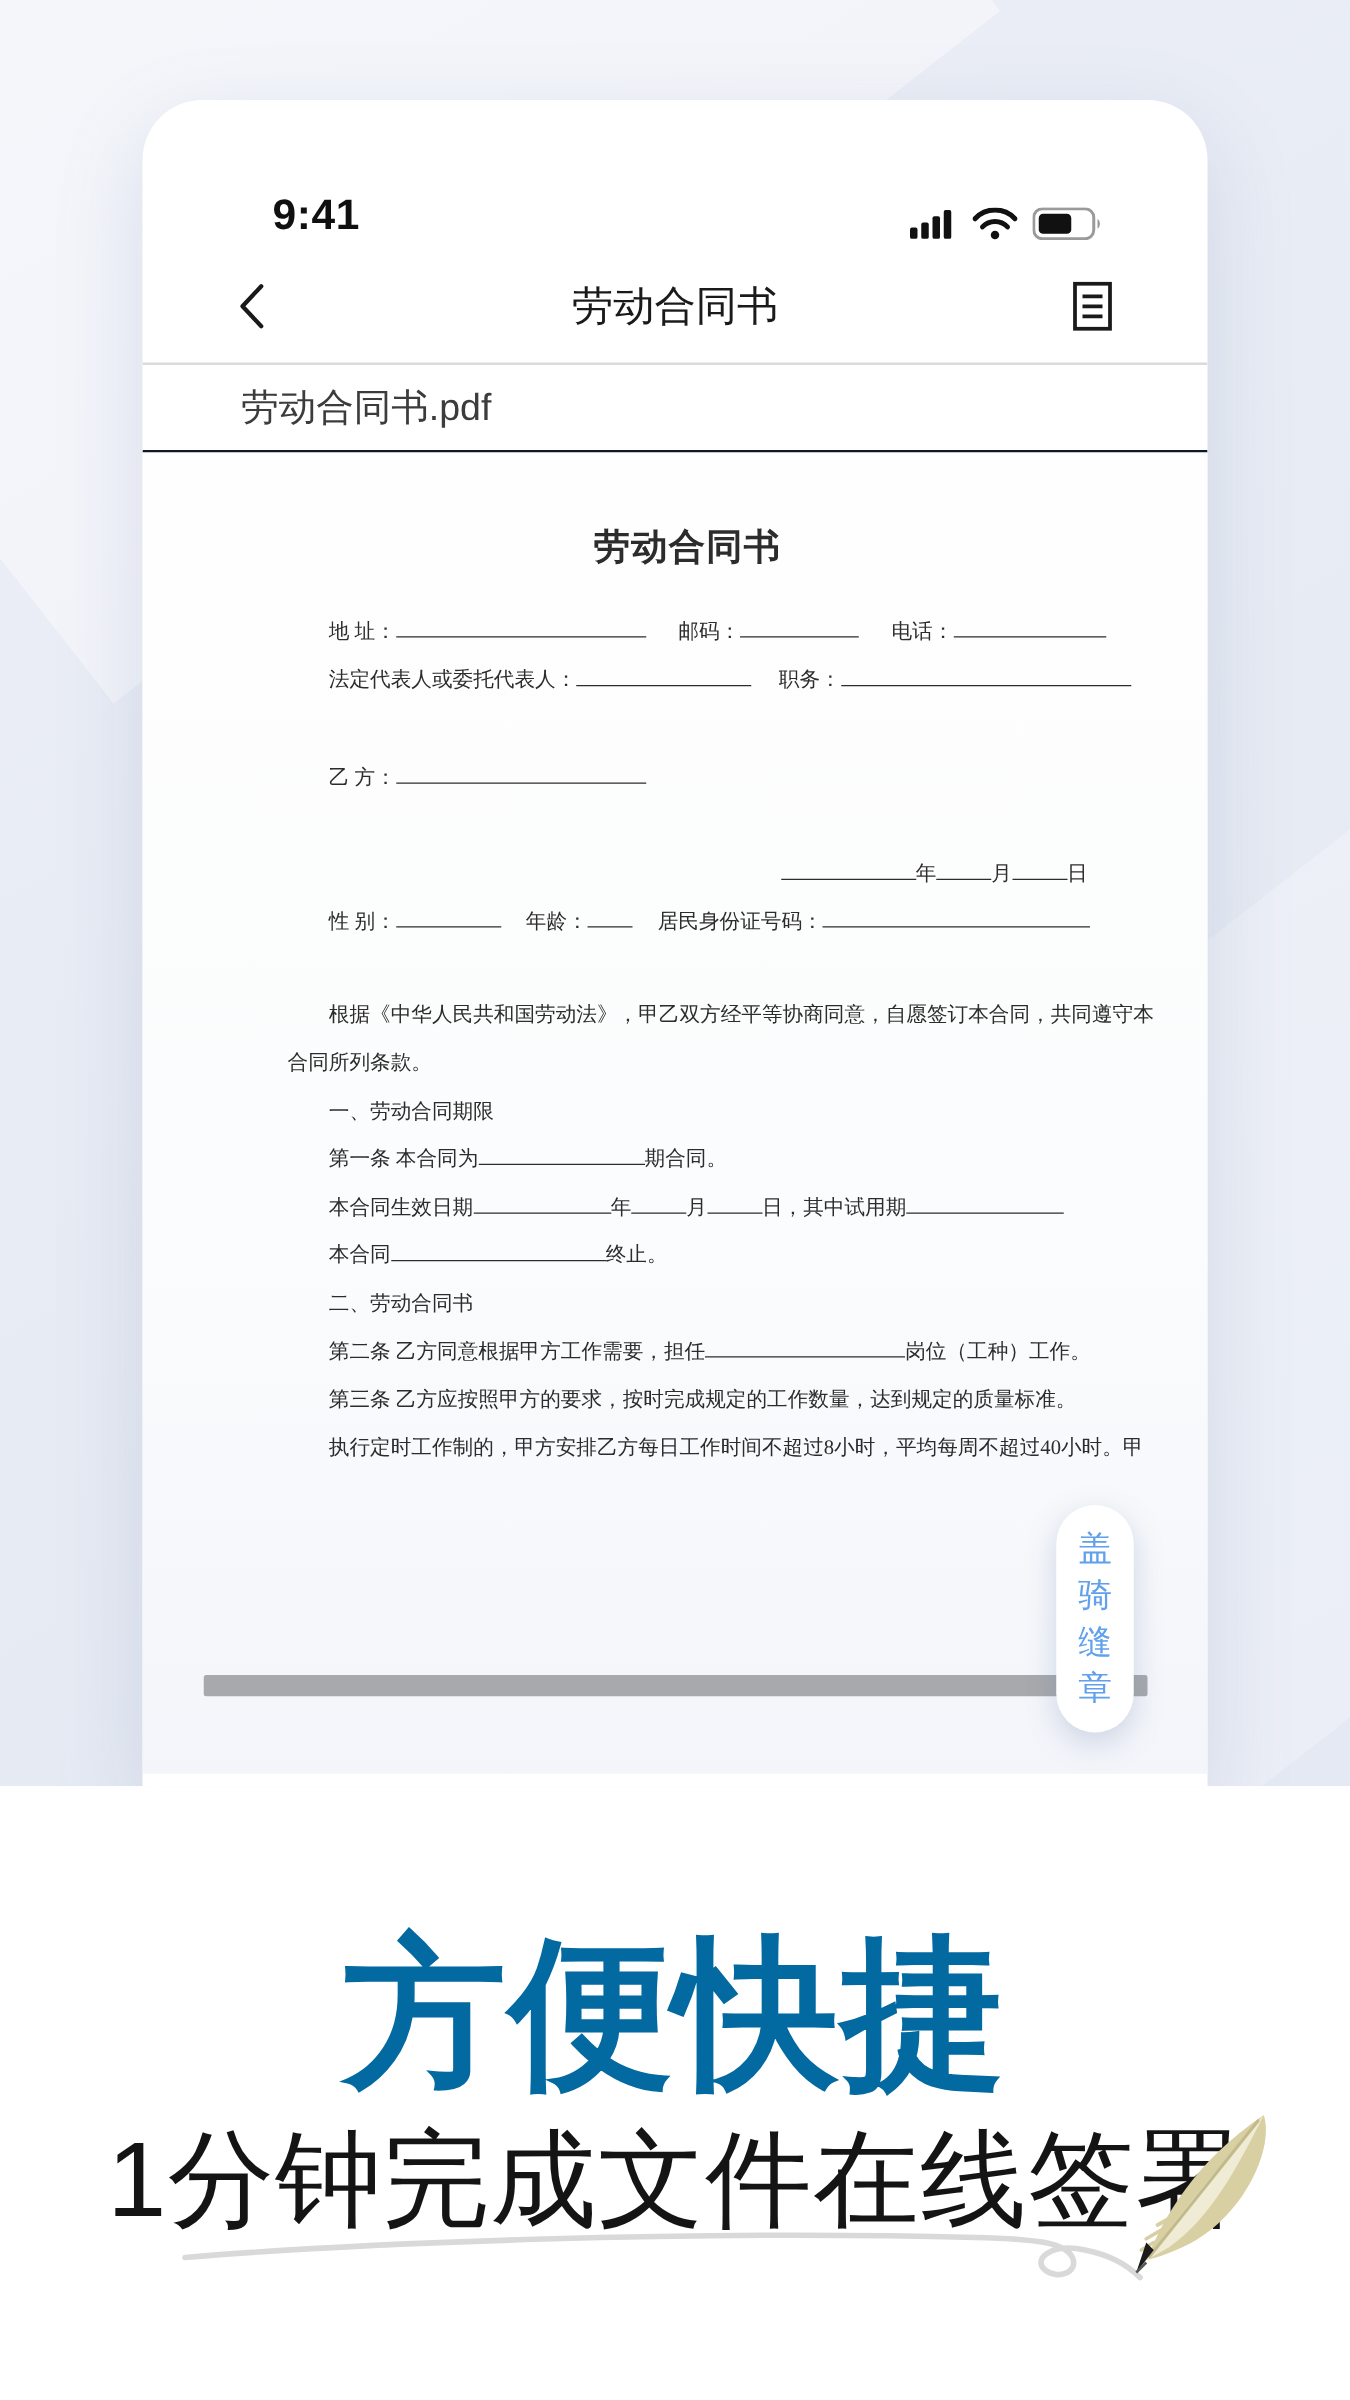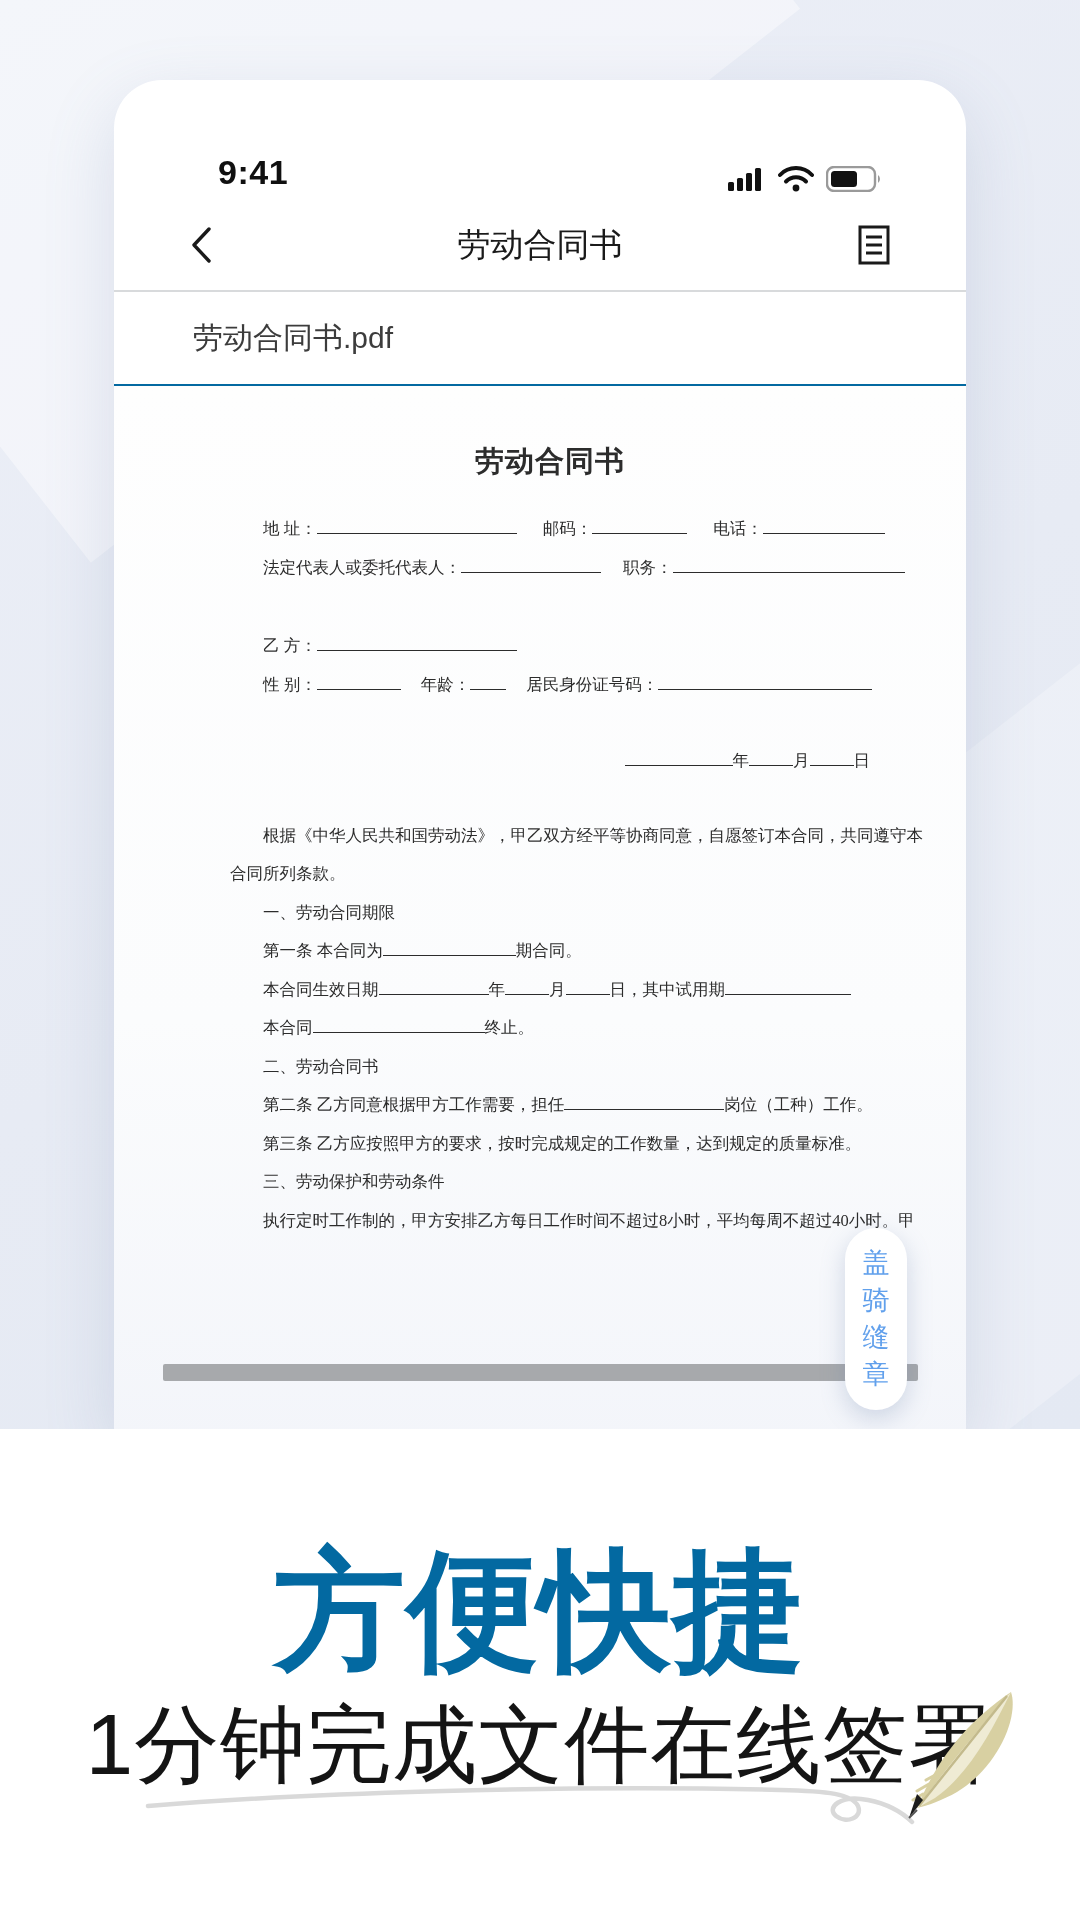--- a/index.html
+++ b/index.html
@@ -24,22 +24,22 @@
   .time { font-size:34px; font-weight:600; color:#101010; letter-spacing:0.5px; }
   .sicons { display:flex; align-items:center; gap:12px; }
 
   .navbar { height:92px; display:flex; align-items:center; justify-content:space-between;
             padding:0 76px; border-bottom:2px solid #D8DADC; position:relative; }
   .nav-title { position:absolute; left:0; right:0; text-align:center; font-size:33px;
                font-weight:500; color:#1a1a1a; pointer-events:none; }
   .back { width:44px; height:44px; display:flex; align-items:center; }
   .navdoc { width:44px; height:44px; display:flex; align-items:center; justify-content:flex-end; }
 
-  .filebar { height:94px; display:flex; align-items:center; padding:0 79px;
-             border-bottom:2px solid #0369a1; }
+  .filebar { height:70px; display:flex; align-items:center; padding:0 79px;
+             border-bottom:2px solid #0f172a; }
   .filename { font-size:30px; color:#3c3c3c; }
 
   
   .viewer { position:relative; height:1057px;
             background:linear-gradient(#FEFEFE 0%,#FBFCFD 60%,#F3F5FA 100%); }
   .doc { padding:56px 96px 0 116px; font-family:"Liberation Serif","DejaVu Serif",serif; color:#2c2c2c; }
   .doc-title { text-align:center; font-size:29px; font-weight:700; margin-bottom:28px; letter-spacing:1px; }
   .doc-line { height:38.5px; line-height:38.5px; font-size:16.5px; white-space:nowrap; padding-left:33px; }
   .doc-line.noindent { padding-left:0; }
   .doc-line.right { text-align:right; padding-left:0; }
@@ -113,32 +113,31 @@
       <span class="filename">劳动合同书.pdf</span>
     </div>
 
     <div class="viewer">
       <div class="doc">
         <div class="doc-title">劳动合同书</div>
         <div>
             <div class="doc-line"><span>地  址：</span><span class="u" style="width: 200px;"></span><span style="display: inline-block; width: 26px;"></span><span>邮码：</span><span class="u" style="width: 95px;"></span><span style="display: inline-block; width: 26px;"></span><span>电话：</span><span class="u" style="width: 122px;"></span></div>
             <div class="doc-line"><span>法定代表人或委托代表人：</span><span class="u" style="width: 140px;"></span><span style="display: inline-block; width: 22px;"></span><span>职务：</span><span class="u" style="width: 232px;"></span></div>
             <div class="doc-line" style="margin-top: 40px;"><span>乙  方：</span><span class="u" style="width: 200px;"></span></div>
+            <div class="doc-line right" style="margin-top: 38px;"><span class="u" style="width: 108px;"></span><span>年</span><span class="u" style="width: 44px;"></span><span>月</span><span class="u" style="width: 44px;"></span><span>日</span></div>
             <div class="doc-line"><span>性  别：</span><span class="u" style="width: 84px;"></span><span style="display: inline-block; width: 20px;"></span><span>年龄：</span><span class="u" style="width: 36px;"></span><span style="display: inline-block; width: 20px;"></span><span>居民身份证号码：</span><span class="u" style="width: 214px;"></span></div>
-            <div class="doc-line right" style="margin-top: 38px;"><span class="u" style="width: 108px;"></span><span>年</span><span class="u" style="width: 44px;"></span><span>月</span><span class="u" style="width: 44px;"></span><span>日</span></div>
             <div class="doc-line" style="margin-top: 36px;"><span>根据《中华人民共和国劳动法》，甲乙双方经平等协商同意，自愿签订本合同，共同遵守本</span></div>
             <div class="doc-line noindent"><span>合同所列条款。</span></div>
             <div class="doc-line"><span>一、劳动合同期限</span></div>
             <div class="doc-line"><span>第一条  本合同为</span><span class="u" style="width: 133px;"></span><span>期合同。</span></div>
             <div class="doc-line"><span>本合同生效日期</span><span class="u" style="width: 110px;"></span><span>年</span><span class="u" style="width: 44px;"></span><span>月</span><span class="u" style="width: 44px;"></span><span>日，其中试用期</span><span class="u" style="width: 126px;"></span></div>
             <div class="doc-line"><span>本合同</span><span class="u" style="width: 172px;"></span><span>终止。</span></div>
             <div class="doc-line"><span>二、劳动合同书</span></div>
             <div class="doc-line"><span>第二条  乙方同意根据甲方工作需要，担任</span><span class="u" style="width: 160px;"></span><span>岗位（工种）工作。</span></div>
             <div class="doc-line"><span>第三条  乙方应按照甲方的要求，按时完成规定的工作数量，达到规定的质量标准。</span></div>
-            <div class="doc-line"><span>三、劳动保护和劳动条件</span></div>
             <div class="doc-line"><span>执行定时工作制的，甲方安排乙方每日工作时间不超过8小时，平均每周不超过40小时。甲</span></div>
           </div>
       </div>
 
       <div class="scrollbar" style="background: rgb(167, 169, 172);"></div>
 
       <div class="seal-badge">
           <span style="color: rgb(97, 160, 236);">盖</span>
           <span style="color: rgb(97, 160, 236);">骑</span>
           <span style="color: rgb(97, 160, 236);">缝</span>

